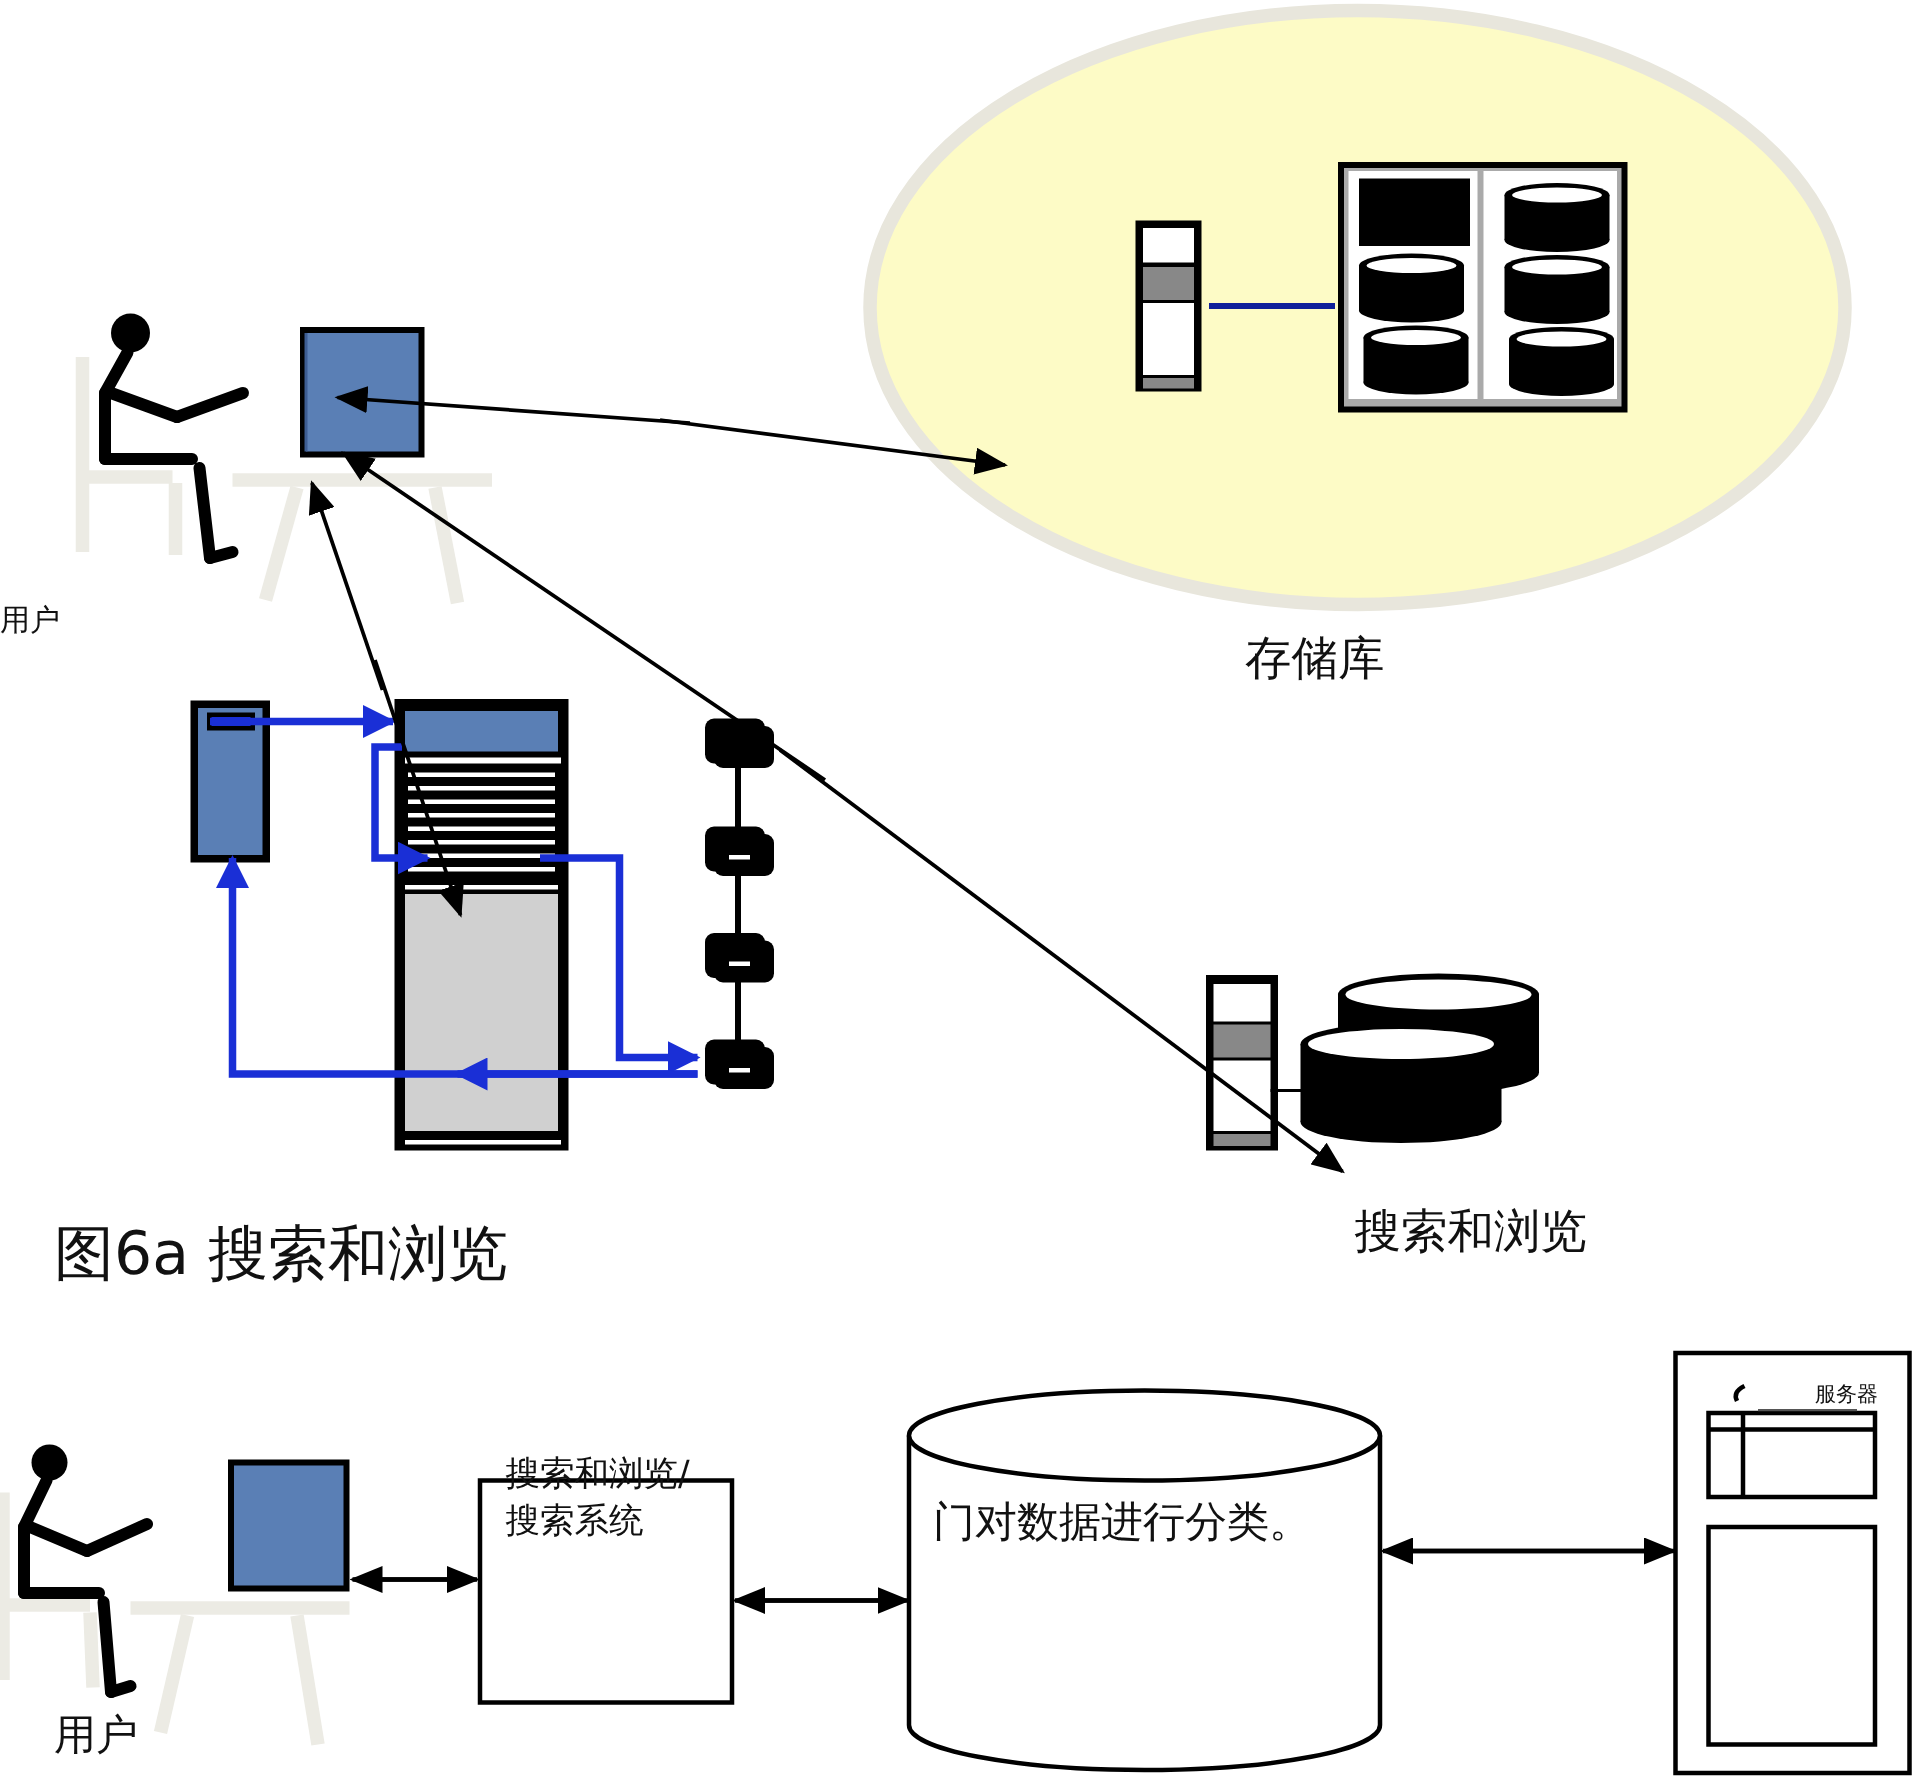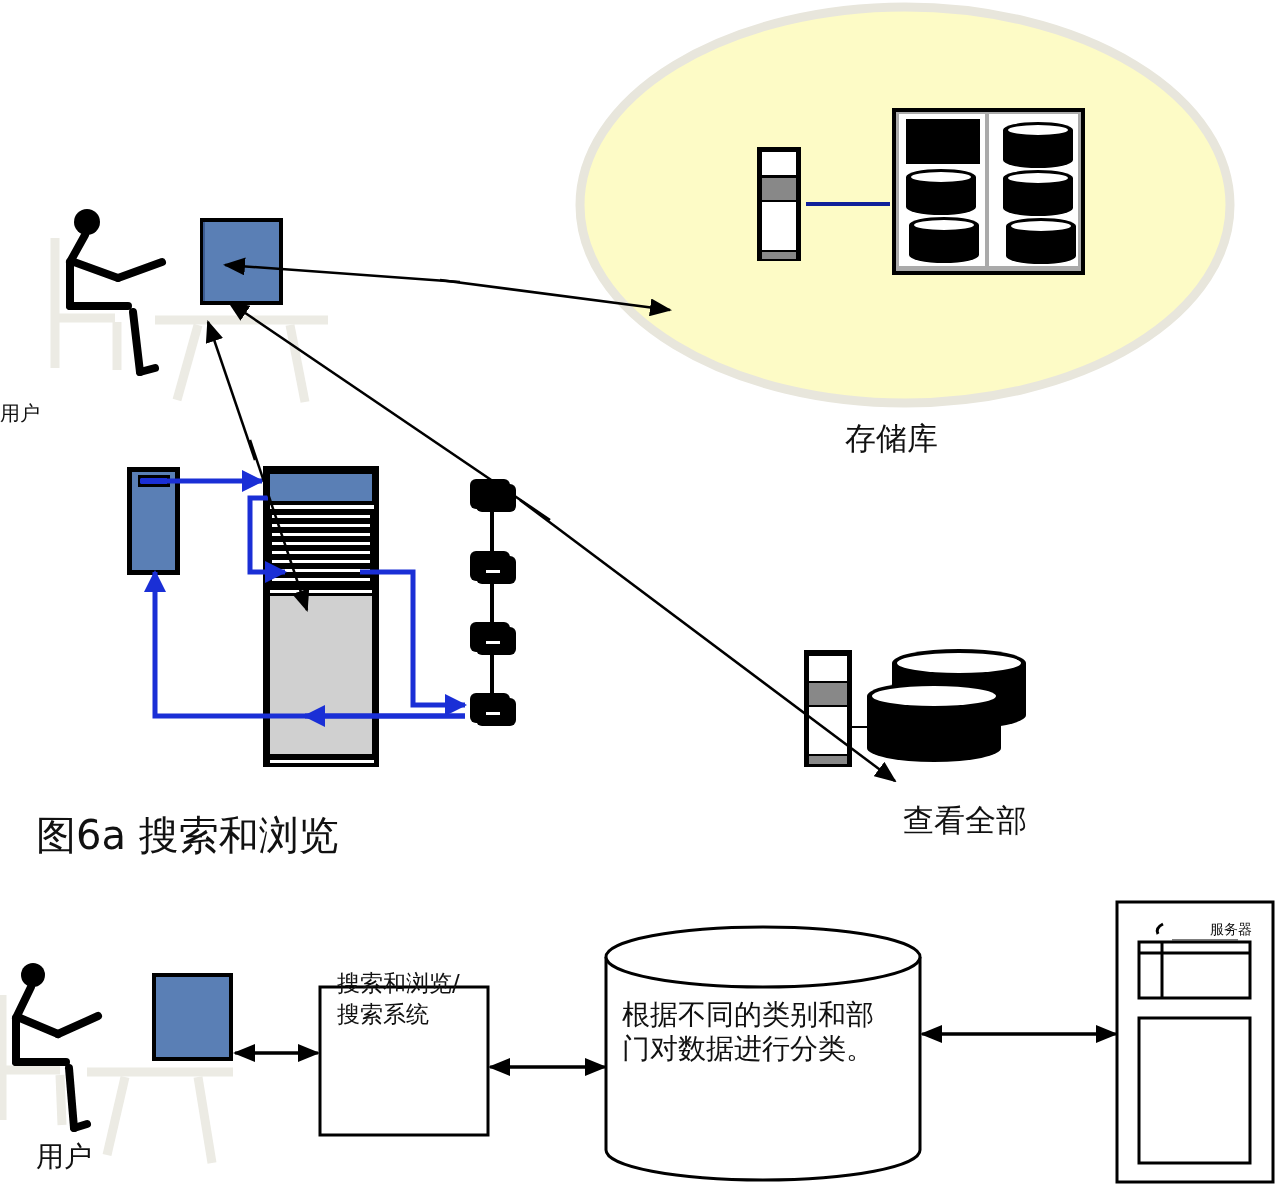--- a/index.html
+++ b/index.html
@@ -247,26 +247,25 @@
     <line x1="245" y1="1053" x2="318" y2="1053" marker-end="url(#arrowBlackBig)"></line>
     <line x1="300" y1="1053" x2="235" y2="1053" marker-end="url(#arrowBlackBig)"></line>
     <line x1="510" y1="1067" x2="605" y2="1067" marker-end="url(#arrowBlackBig)"></line>
     <line x1="590" y1="1067" x2="490" y2="1067" marker-end="url(#arrowBlackBig)"></line>
     <line x1="940" y1="1034" x2="1116" y2="1034" marker-end="url(#arrowBlackBig)"></line>
     <line x1="1100" y1="1034" x2="922" y2="1034" marker-end="url(#arrowBlackBig)"></line>
   </g>
 </svg>
 
 <div class="lbl lbl-small" style="left:0px;top:400px;">用户</div>
-<div class="lbl lbl-med" style="left:830px;top:418px;margin-left:15px;">存储库</div>
-<div class="lbl lbl-med" style="left:903px;top:800px;">查看全部</div>
+<div class="lbl lbl-med" style="left:830px;top:418px;">存储库</div>
+<div class="lbl lbl-med" style="left:903px;top:800px;">搜索和浏览</div>
 <div class="lbl lbl-big" style="left:36px;top:808px;">图6a 搜索和浏览</div>
 
 <div class="lbl lbl-med" style="left:36px;top:1138px;font-size:28px;">用户</div>
 <div class="lbl lbl-box" style="left:337px;top:968px;width:150px;">
   <div>搜索和浏览/</div>
   <div>搜索系统</div>
 </div>
 <div class="lbl" style="left:622px;top:998px;font-size:28px;line-height:34px;">
-  <div>根据不同的类别和部</div>
   <div>门对数据进行分类。</div>
 </div>
 <div class="lbl lbl-tiny" style="left:1210px;top:921px;">服务器</div>
 
 </body></html>

